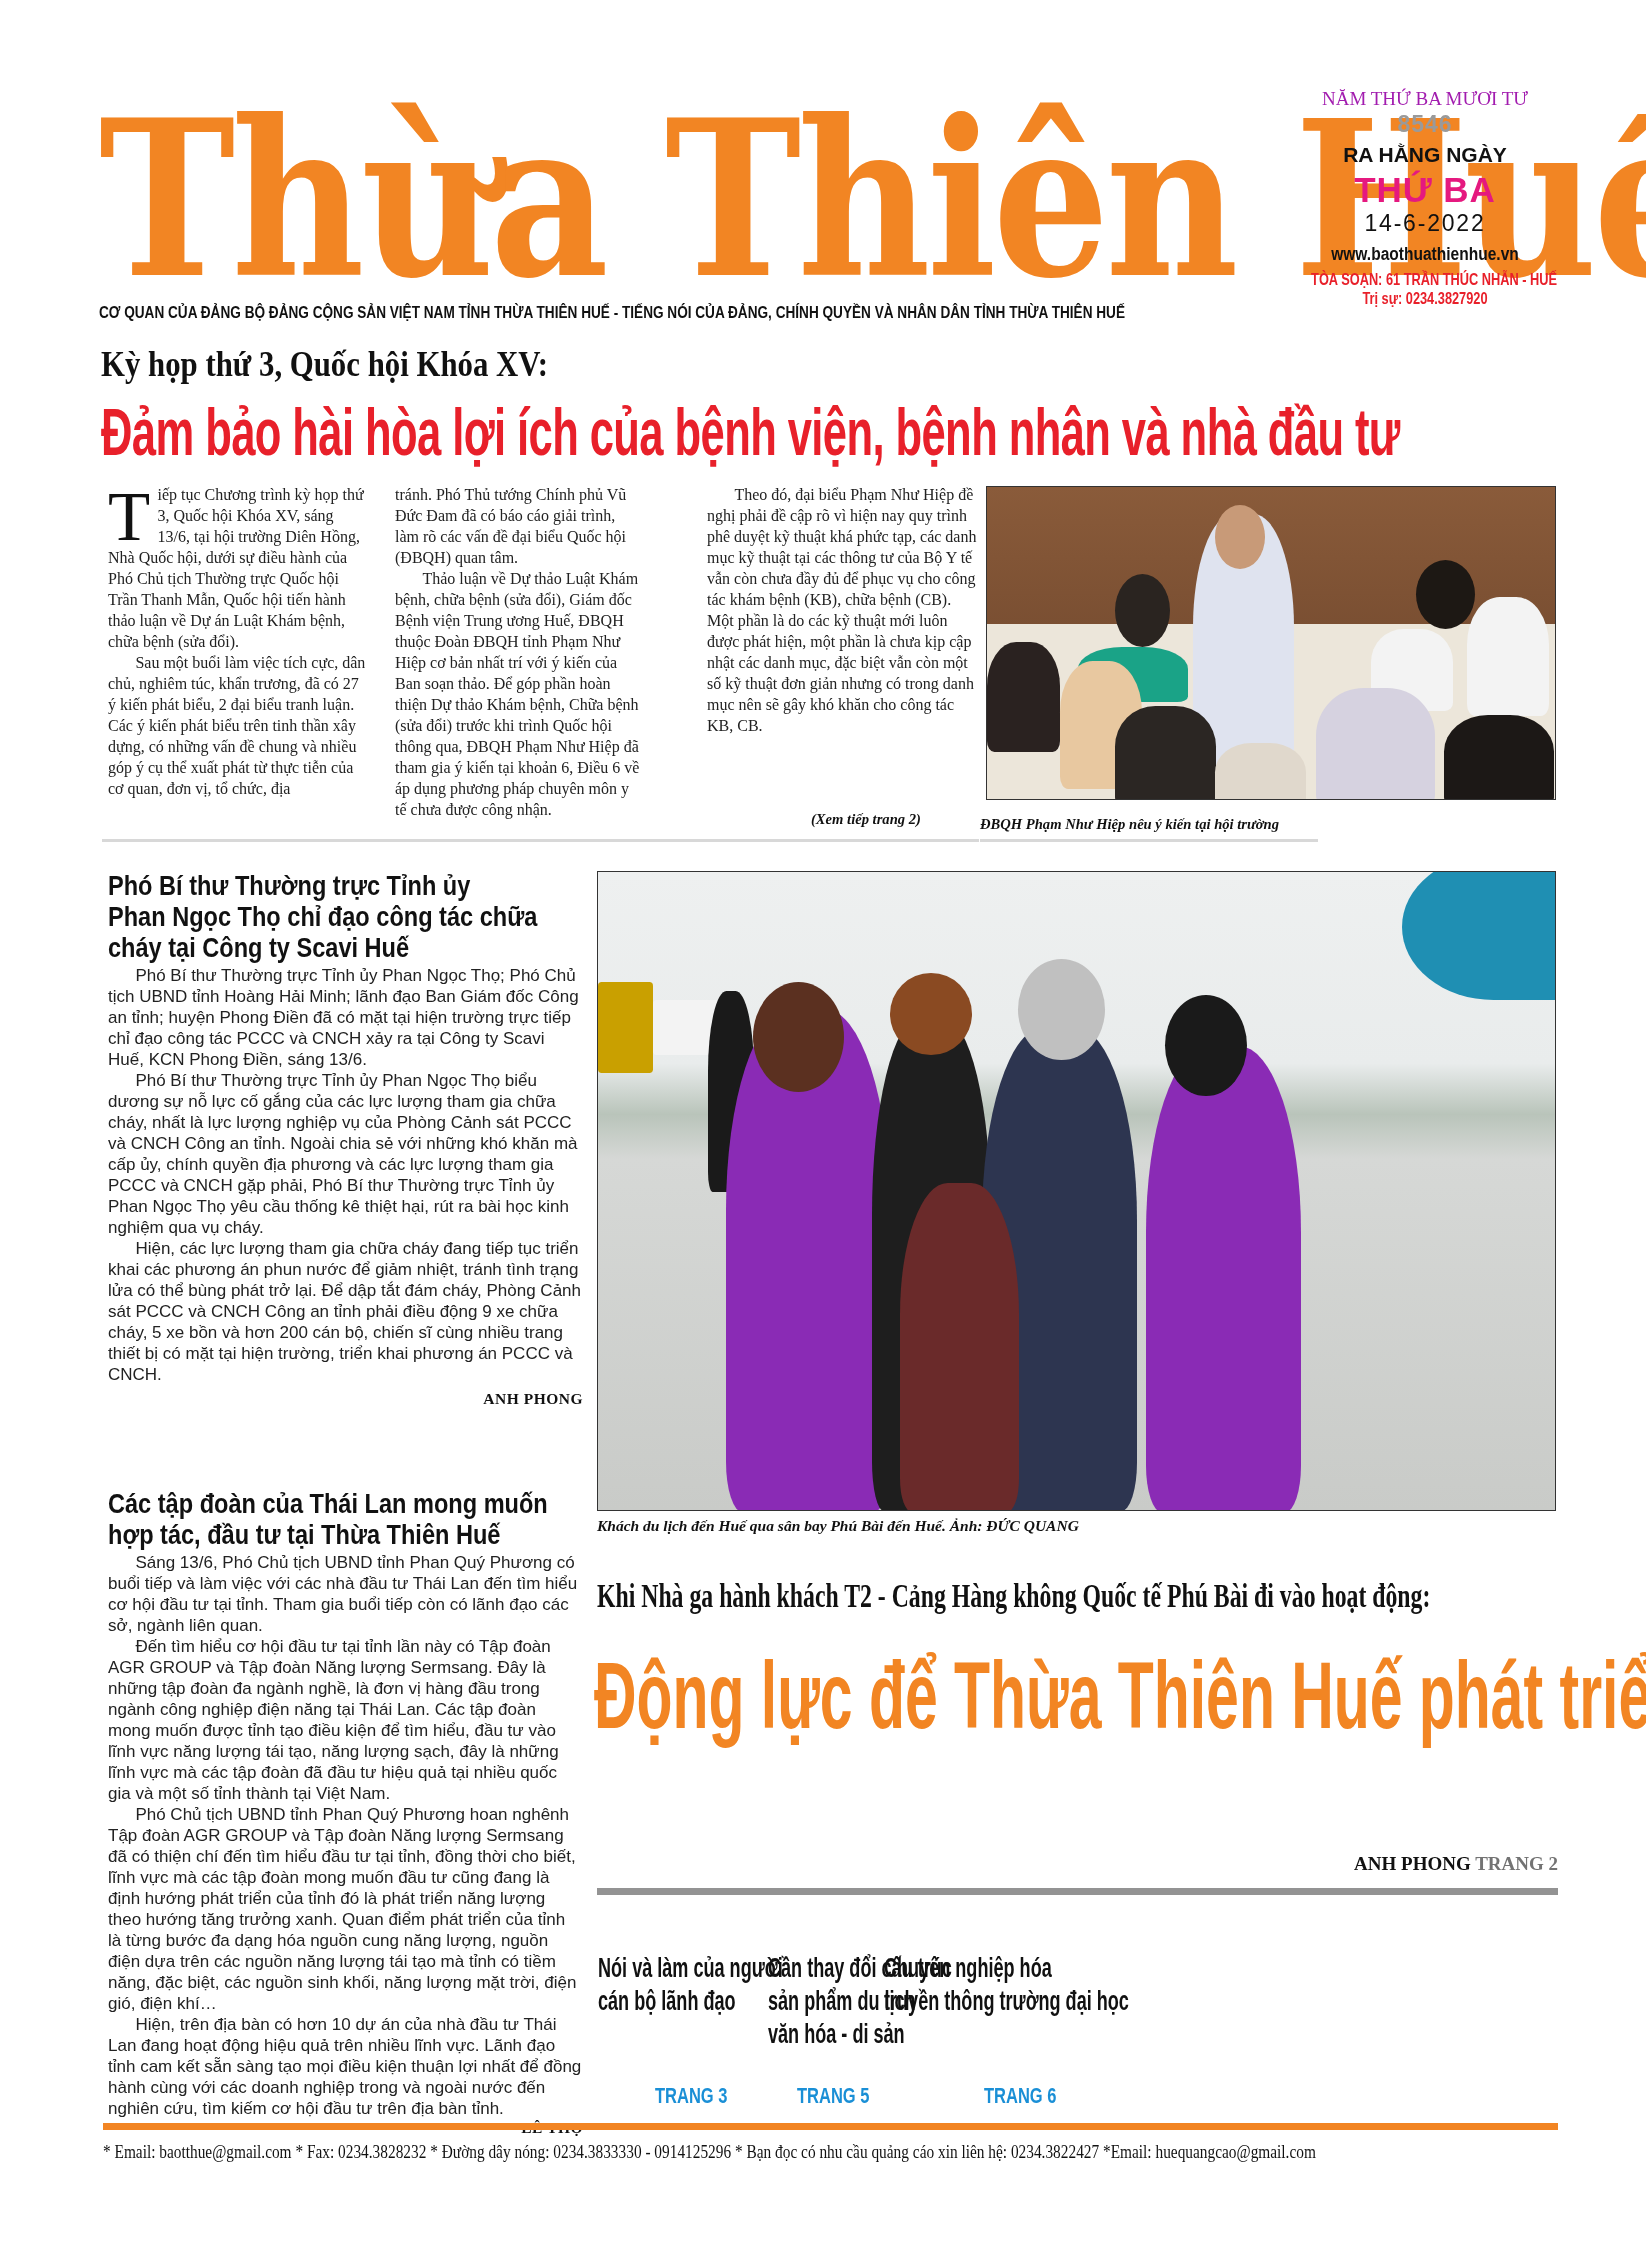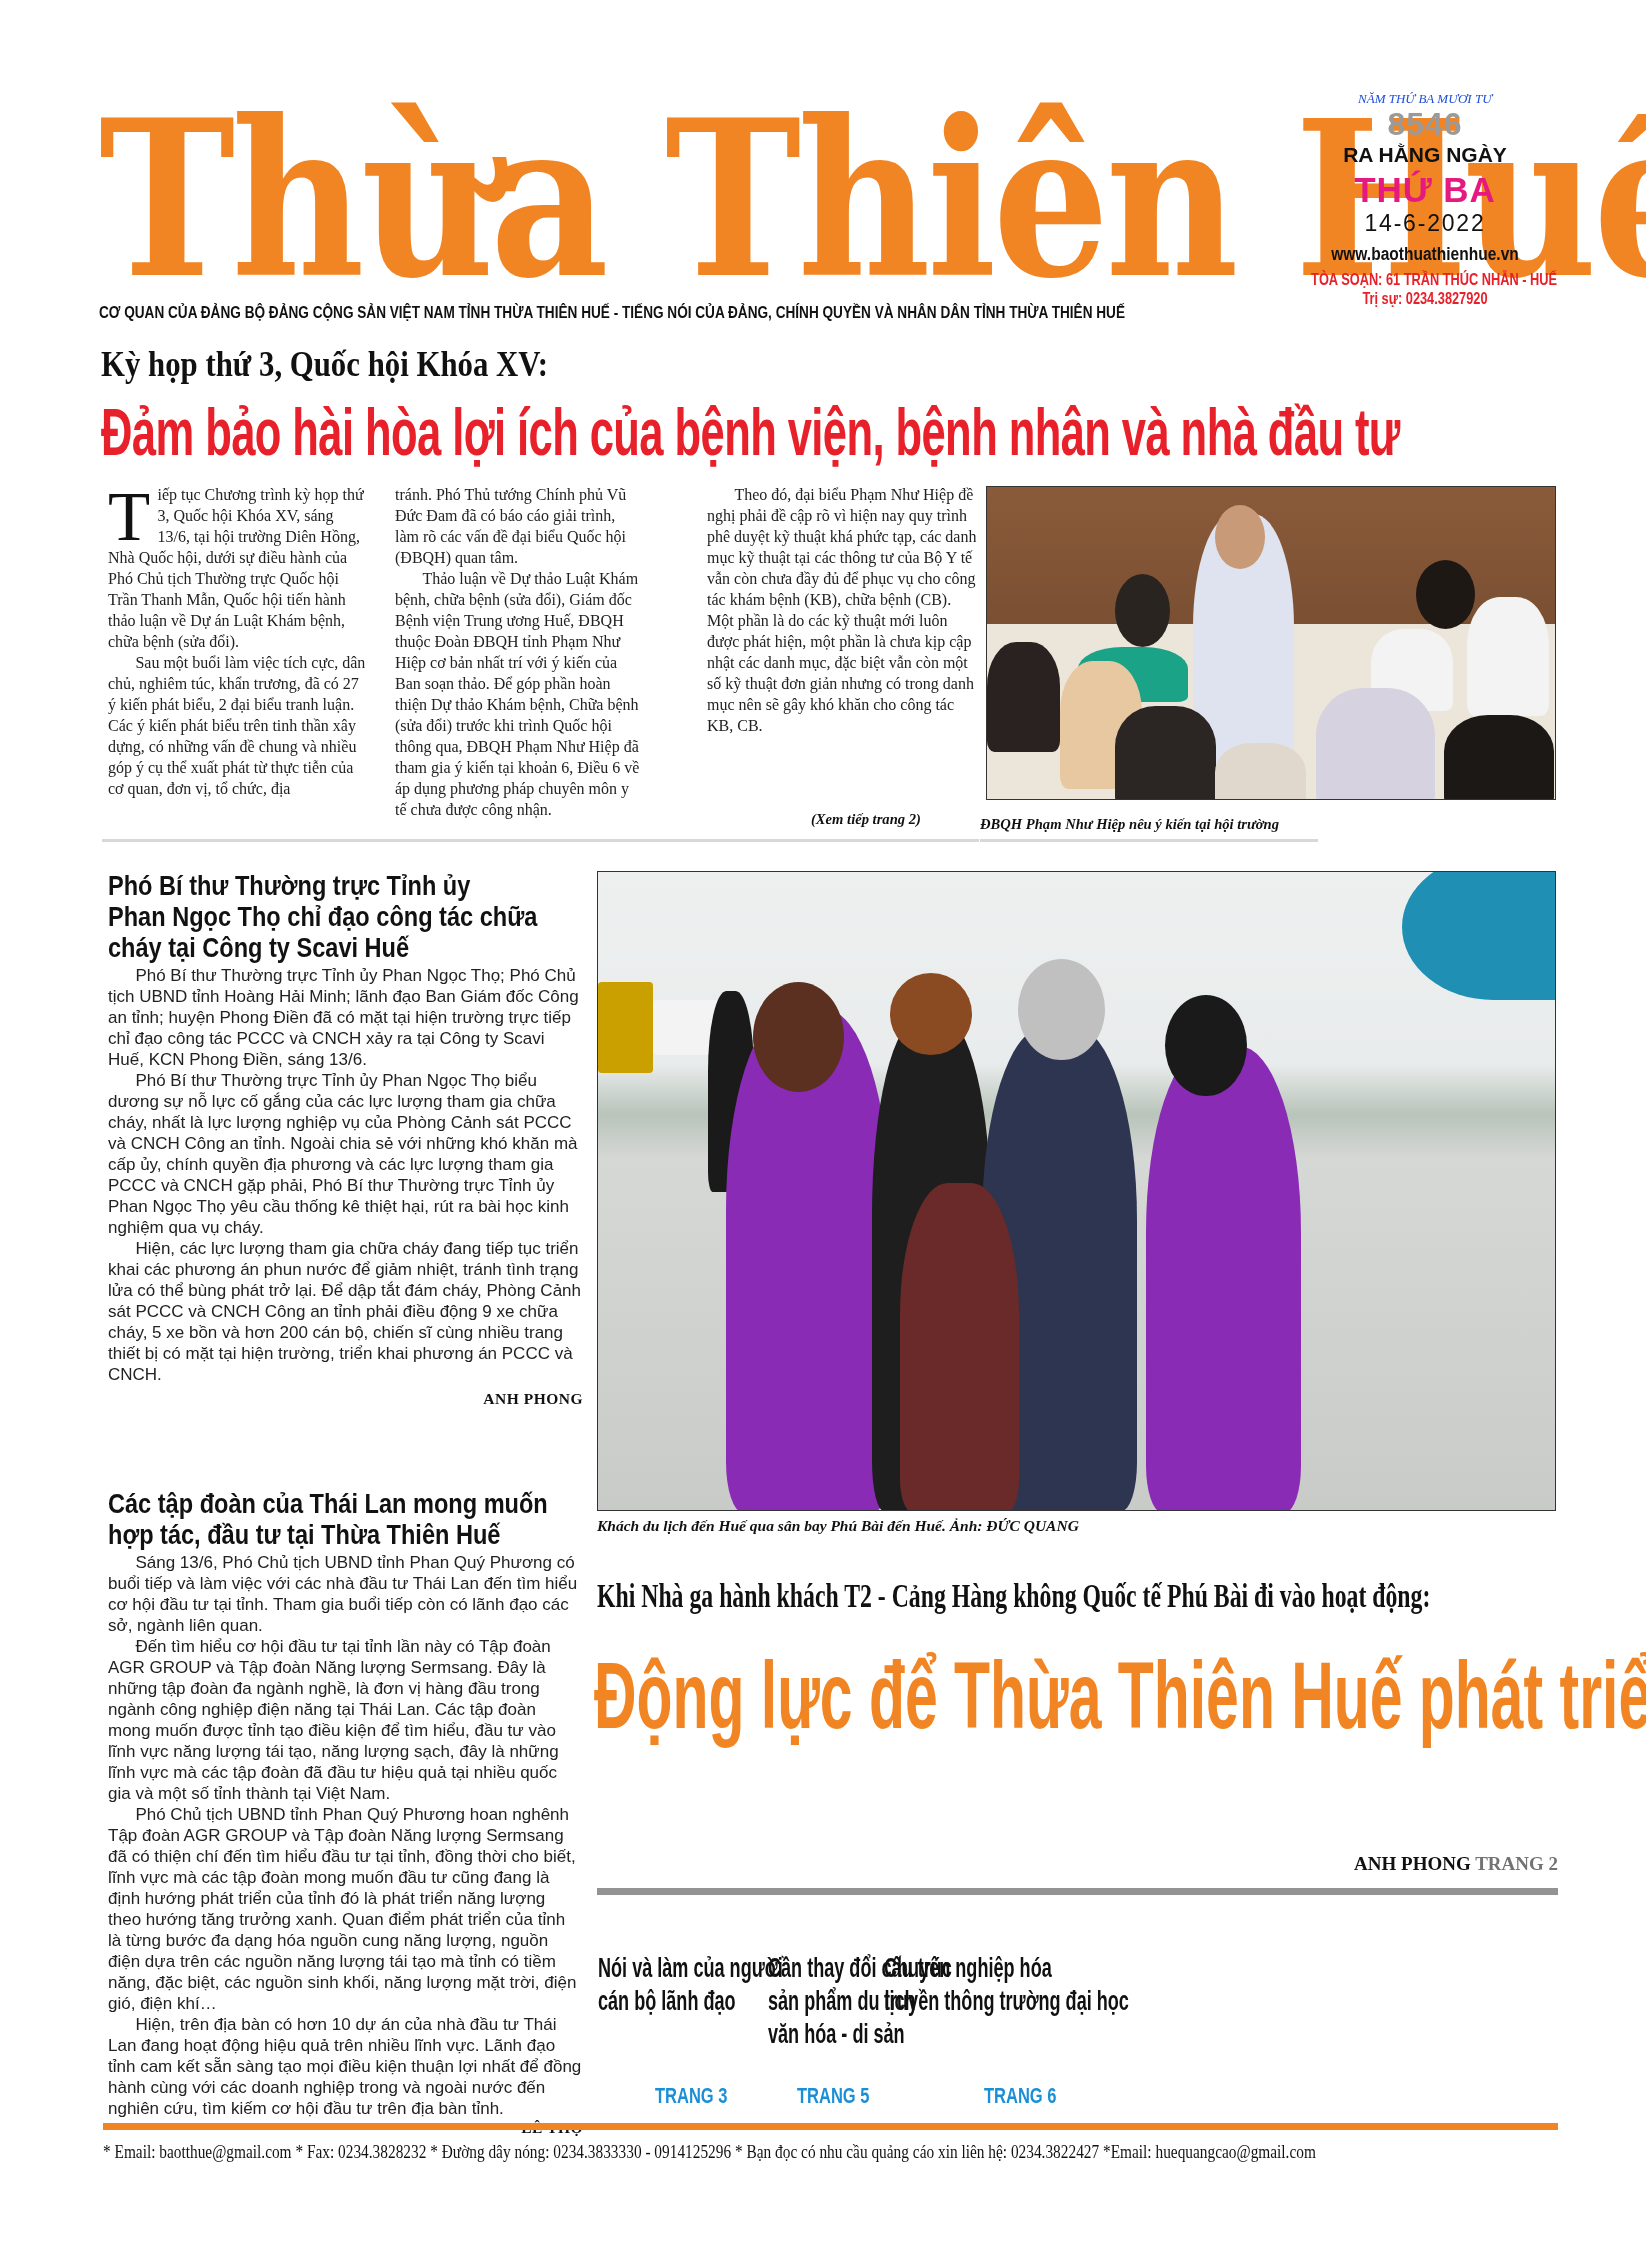--- a/index.html
+++ b/index.html
@@ -2,22 +2,22 @@
 <html style="font-size:14.6px"><head>
 <meta charset="utf-8">
 <style>
   html, body { margin: 0; padding: 0; background: #ffffff; }
   body { width: 1647px; height: 2267px; position: relative; overflow: hidden; font-family: "Liberation Serif", serif; color: #111; }
   .abs { position: absolute; }
 
   
   .masthead-title { left: 99px; top: 80px; width: 1179px; height: 201px; font-family: "DejaVu Serif", serif; font-weight: bold; font-size: 183px; line-height: 201px; color: #f28523; letter-spacing: -3.7px; transform: scaleY(1.18); transform-origin: left top; white-space: nowrap; }
   .edition-box { left: 1279px; top: 87px; width: 292px; text-align: center; }
-  .edition-year { font-family: "Liberation Serif", serif; font-size: 13px; color: #1d4ed8; line-height: 24px; font-style: italic; }
-  .edition-number { font-family: "Liberation Sans", sans-serif; font-weight: bold; font-size: 32px; color: #9a9a9a; line-height: 27.4px; letter-spacing: 0.9px; }
+  .edition-year { font-family: "Liberation Serif", serif; font-size: 19px; color: #a21caf; line-height: 24px; }
+  .edition-number { font-family: "Liberation Sans", sans-serif; font-weight: bold; font-size: 23px; color: #9a9a9a; line-height: 27.4px; letter-spacing: 0.9px; }
   .edition-freq { font-family: "Liberation Sans", sans-serif; font-weight: bold; font-size: 21px; line-height: 33px; color: #111; }
   .edition-day { font-family: "Liberation Sans", sans-serif; font-weight: bold; font-size: 35px; line-height: 38px; color: #e5197f; letter-spacing: 0.9px; }
   .edition-date { font-family: "Liberation Sans", sans-serif; font-size: 23px; line-height: 29px; letter-spacing: 1.8px; color: #111; }
   .edition-web { font-family: "Liberation Sans", sans-serif; font-weight: bold; font-size: 18.3px; line-height: 31px; color: #111; transform: scaleX(0.85); }
   .edition-address { font-family: "Liberation Sans", sans-serif; font-weight: bold; font-size: 16.4px; line-height: 20px; color: #e8202a; transform: scaleX(0.78); white-space: nowrap; }
   .edition-phone { font-family: "Liberation Sans", sans-serif; font-weight: bold; font-size: 16.4px; line-height: 18.3px; color: #e8202a; transform: scaleX(0.78); }
 
   .tagline { left: 99px; top: 302px; width: 1188px; font-family: "Liberation Sans", sans-serif; font-weight: bold; font-size: 16.4px; line-height: 20px; color: #111; transform: scaleX(0.83); transform-origin: left; white-space: nowrap; }
 
   

